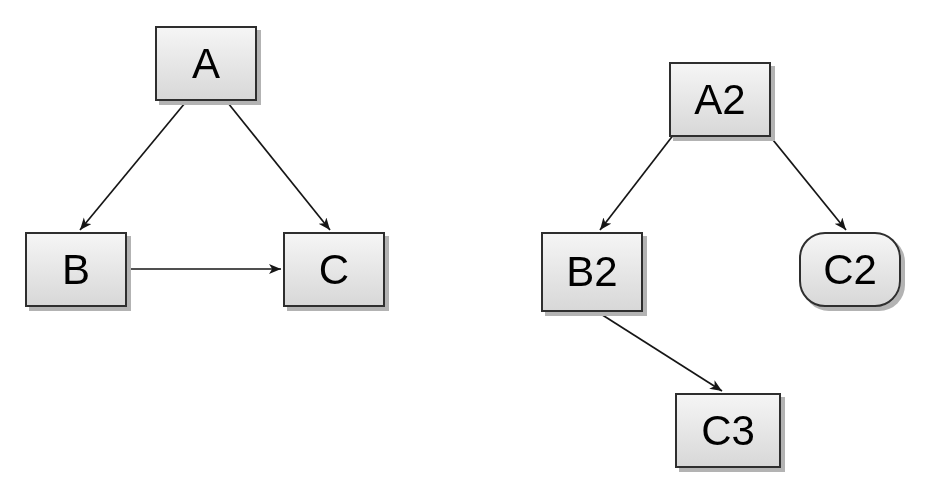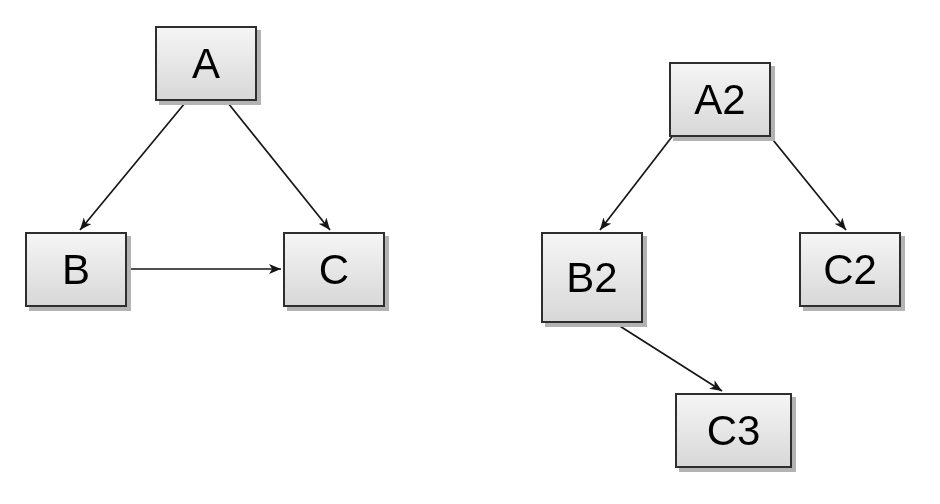--- a/index.html
+++ b/index.html
@@ -67,23 +67,23 @@
       </div>
       <div class="node" style="left: 25px; top: 232px; width: 102px; height: 75px;">
         <span class="node-label">B</span>
       </div>
       <div class="node" style="left: 283px; top: 232px; width: 102px; height: 75px;">
         <span class="node-label">C</span>
       </div>
       <div class="node" style="left: 669px; top: 26px; width: 102px; height: 75px; margin-top: 36px;">
         <span class="node-label">A2</span>
       </div>
-      <div class="node" style="left: 541px; top: 232px; width: 102px; height: 91px;">
+      <div class="node" style="left: 541px; top: 232px; width: 102px; height: 80px;">
         <span class="node-label">B2</span>
       </div>
-      <div class="node" style="left: 799px; top: 232px; width: 102px; height: 75px;">
+      <div class="node" style="left: 799px; top: 232px; width: 102px; height: 75px; border-radius: 26px;">
         <span class="node-label">C2</span>
       </div>
-      <div class="node" style="left: 675px; top: 393px; width: 117px; height: 75px;">
+      <div class="node" style="left: 675px; top: 393px; width: 106px; height: 75px;">
         <span class="node-label">C3</span>
       </div>
     </div>
 </div>
 
 </body></html>

